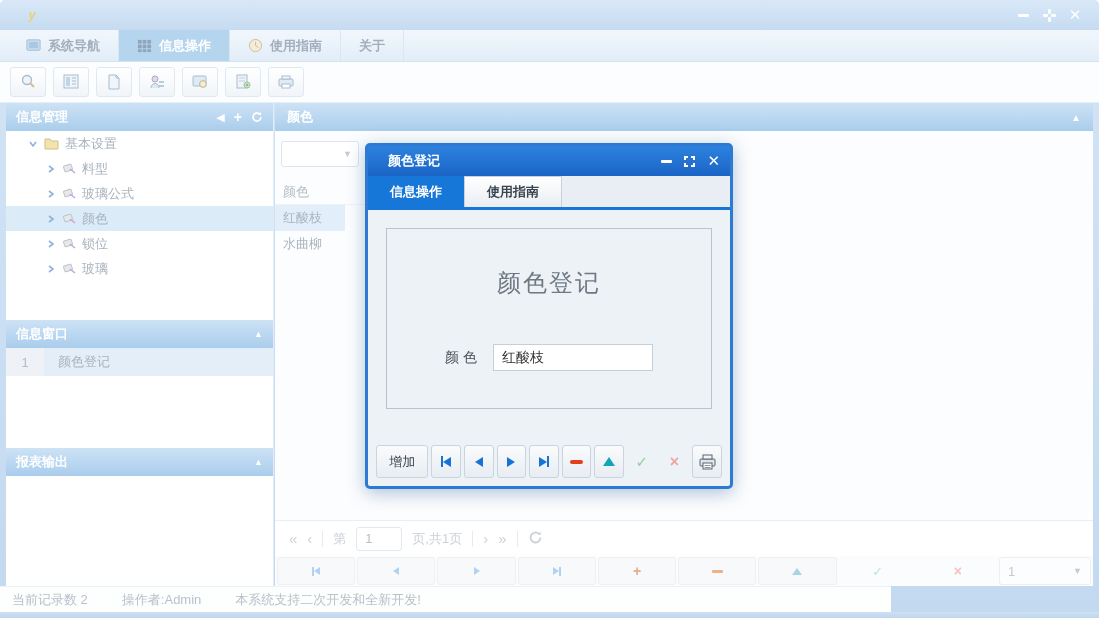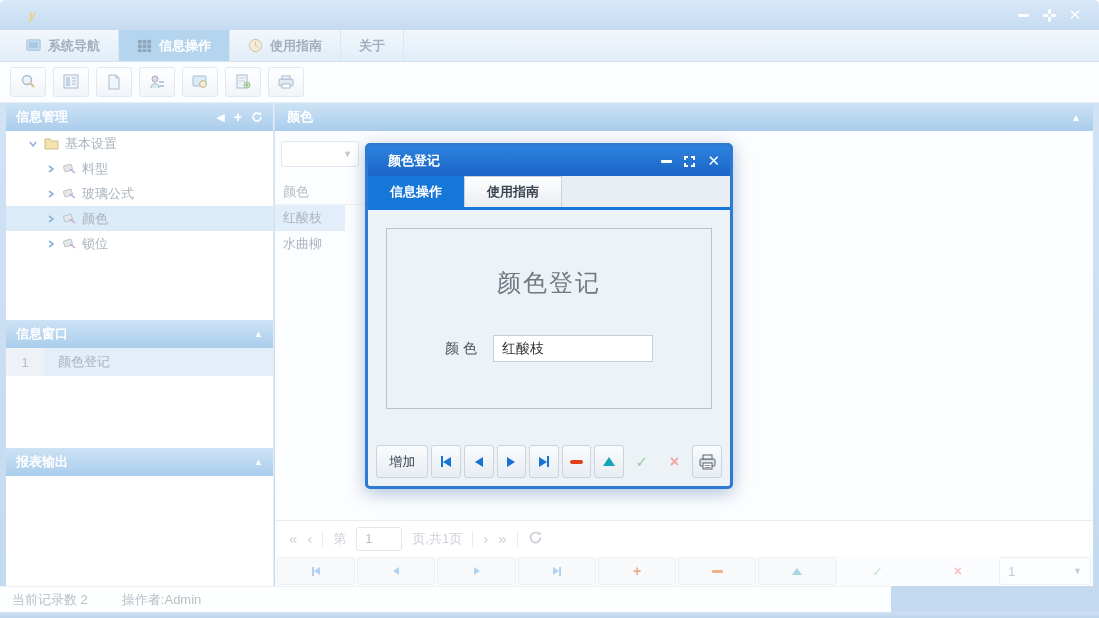--- a/index.html
+++ b/index.html
@@ -125,21 +125,21 @@
   .dlg-close { font-size:15px; font-weight:bold; }
   .dlg-tabs { flex:0 0 34px; background:#e9eef4; display:flex; align-items:stretch;
     border-bottom:3px solid #1677d8; }
   .dtab { padding:0 22px; display:flex; align-items:center; font-weight:bold; cursor:pointer; }
   .dtab.active { background:#1677d8; color:#ffffff; }
   .dtab.inactive { background:linear-gradient(180deg,#ffffff,#e9edf2); color:#3a4550;
     border:1px solid #c9d2dc; border-bottom:none; }
   .dlg-body { flex:1; padding:18px 18px 0; }
   .dlg-panel { height:181px; border:1px solid #b9c3cd; padding-top:38px; }
   .dlg-heading { text-align:center; font-size:24px; color:#6e7983; letter-spacing:2px; }
-  .dlg-formrow { margin-top:36px; display:flex; align-items:center; justify-content:center; gap:16px; }
+  .dlg-formrow { margin-top:45px; display:flex; align-items:center; justify-content:center; gap:16px; }
   .dlg-label { color:#474f58; font-size:14px; }
   .dlg-input { width:160px; height:27px; border:1px solid #c5cfd9; background:#ffffff;
     padding-left:8px; font-size:14px; color:#333; font-family:"Liberation Sans","DejaVu Sans",sans-serif; }
   .dlg-footer { flex:0 0 49px; display:flex; align-items:center; gap:3px; padding:0 8px; }
   .dbtn { height:33px; border:1px solid #c9d4e0; border-radius:3px;
     background:linear-gradient(180deg,#fafbfc,#e8edf2); display:flex; align-items:center;
     justify-content:center; cursor:pointer; }
   .dbtn-add { width:53px; color:#3a4550; font-size:13px; }
   .dbtn-ico { width:30px; }
   .dbtn-flat { border-color:transparent; background:transparent; }
@@ -321,20 +321,30 @@
       <div class="tree-row child">
         <svg class="chev" viewBox="0 0 10 10">
             <path d="M3 2l4 3-4 3" fill="none" stroke="#8fb2dd" stroke-width="1.6"></path>
           </svg>
         <svg width="14" height="13" viewBox="0 0 14 13">
             <rect x="2" y="3" width="8" height="6" rx="1" fill="#e6e9ec" stroke="#bcc4cb" transform="rotate(-18 6 6)"></rect>
             <line x1="8" y1="7" x2="13" y2="11" stroke="#c9a6d6" stroke-width="1.6"></line>
           </svg>
         <span>锁位</span>
       </div>
+      <div class="tree-row child">
+        <svg class="chev" viewBox="0 0 10 10">
+            <path d="M3 2l4 3-4 3" fill="none" stroke="#8fb2dd" stroke-width="1.6"></path>
+          </svg>
+        <svg width="14" height="13" viewBox="0 0 14 13">
+            <rect x="2" y="3" width="8" height="6" rx="1" fill="#e6e9ec" stroke="#bcc4cb" transform="rotate(-18 6 6)"></rect>
+            <line x1="8" y1="7" x2="13" y2="11" stroke="#c9a6d6" stroke-width="1.6"></line>
+          </svg>
+        <span>玻璃</span>
+      </div>
     </div>
     <div class="panel-header">
       <span>信息窗口</span>
       <span class="ph-tools">
           <span class="ph-ico" style="font-size:9px;">▲</span>
         </span>
     </div>
     <div class="win-list-row">
       <span class="win-idx">1</span>
       <span class="win-label">颜色登记</span>
@@ -415,20 +425,21 @@
       <div class="seg seg-combo">
         <span>1</span>
         <span style="font-size:9px;color:#c3cad2;">▼</span>
       </div>
     </div>
   </div>
 
   <div class="statusbar">
     <span>当前记录数 2</span>
     <span>操作者:Admin</span>
+    <span>本系统支持二次开发和全新开发!</span>
   </div>
   <div class="bottom-strip"></div>
 
   <div class="dialog">
     <div class="dlg-title">
       <span class="dlg-title-text">颜色登记</span>
       <span class="dlg-controls">
         <span class="dlg-wc">
             <span class="dlg-min"></span>
           </span>

